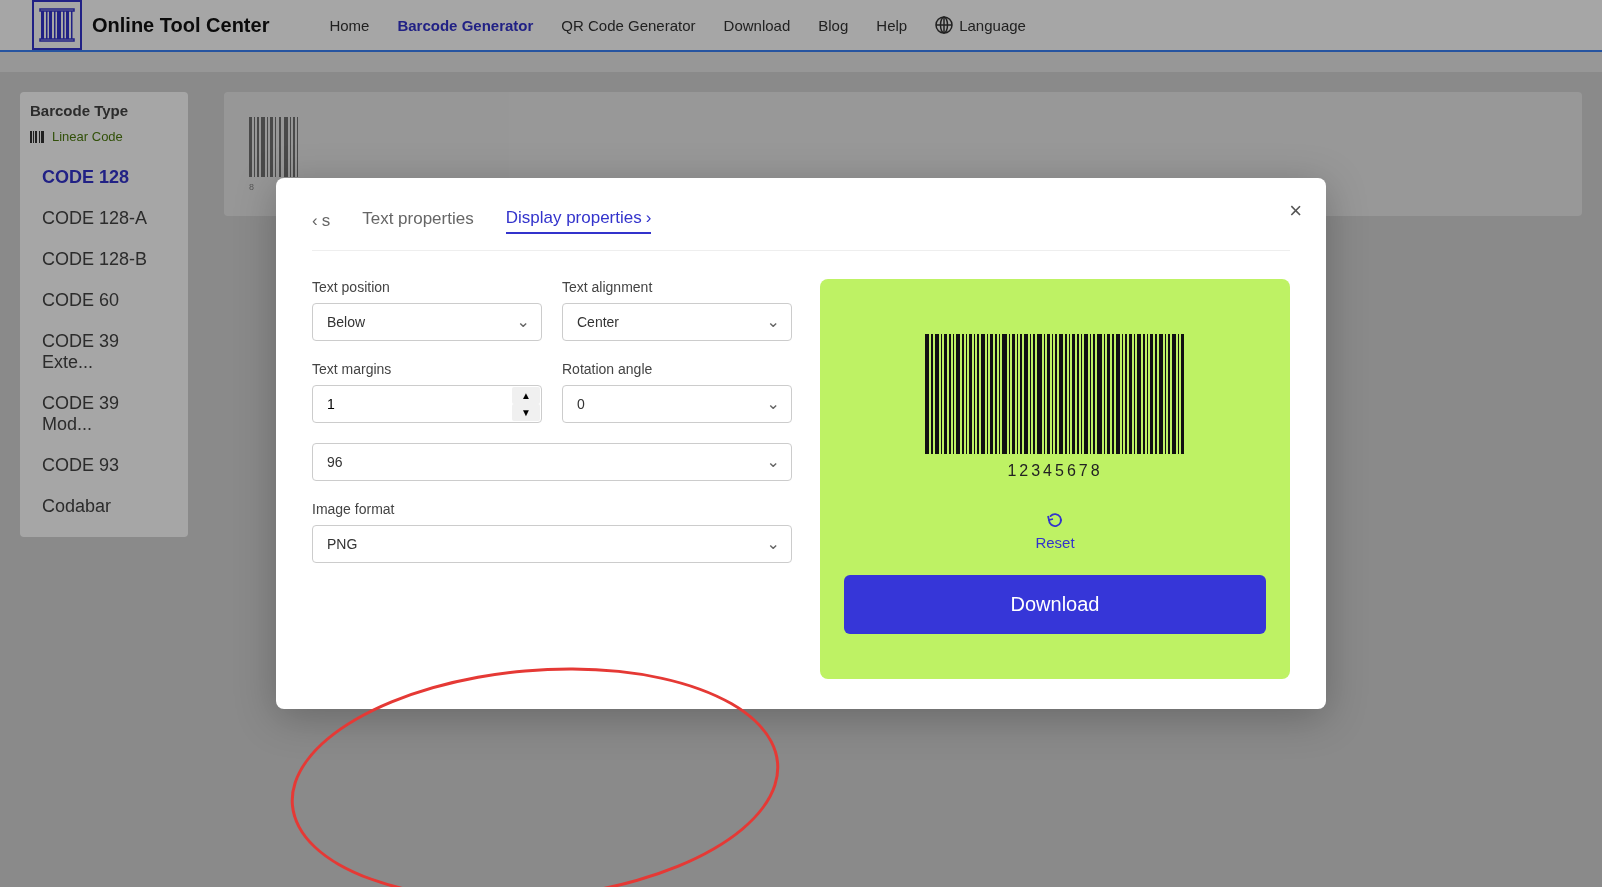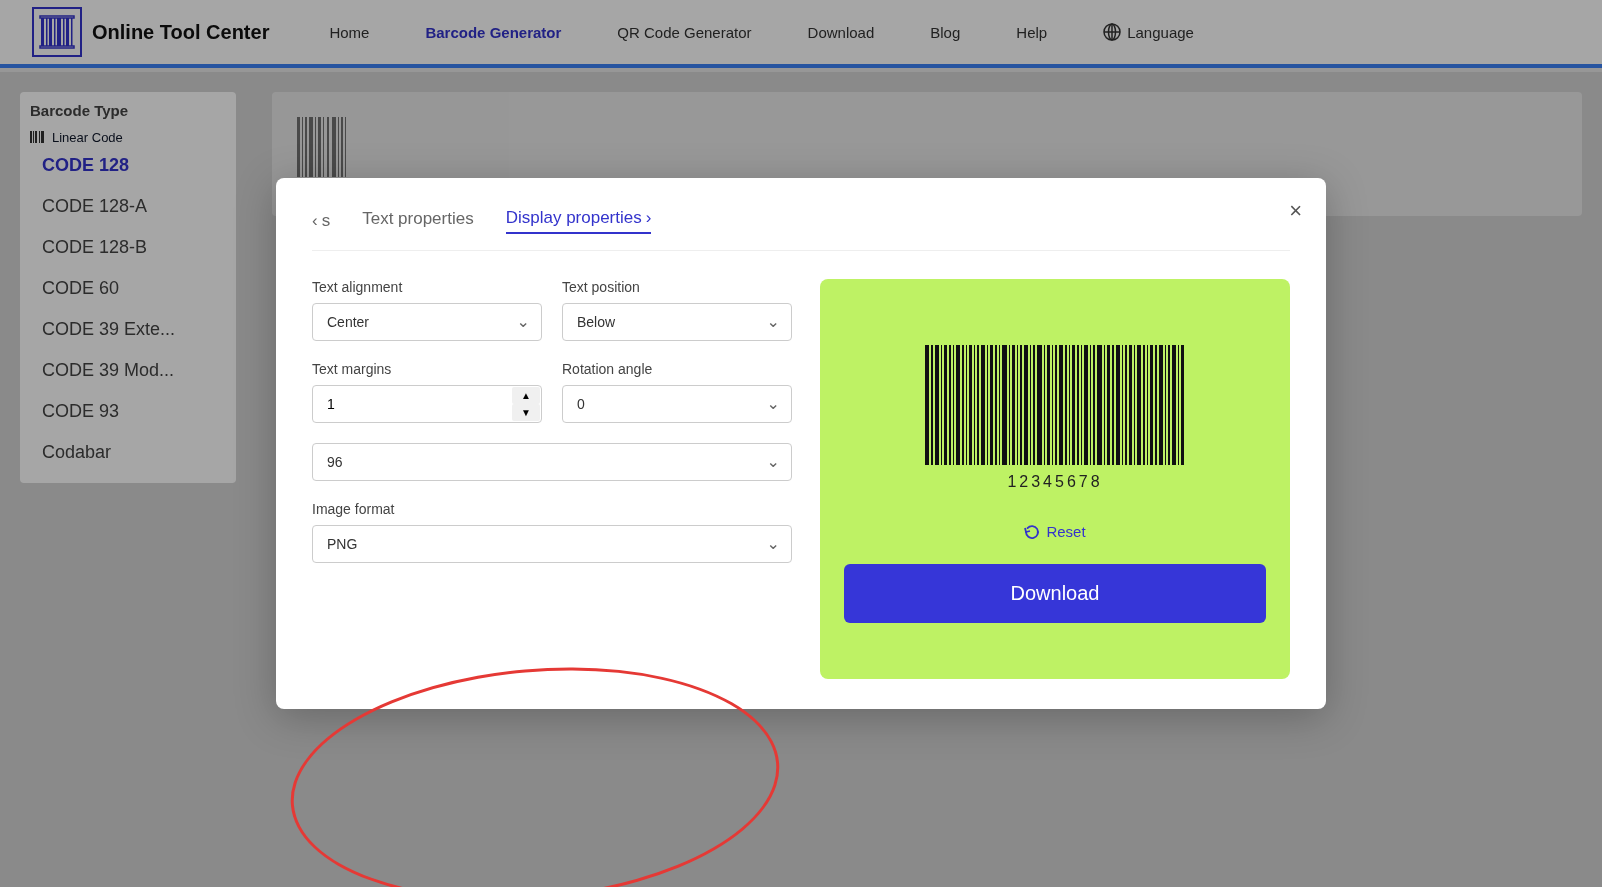--- a/index.html
+++ b/index.html
@@ -1,46 +1,46 @@
 <!DOCTYPE html>
 <html><head>
   <meta charset="utf-8">
   <style>
     * { box-sizing: border-box; margin: 0; padding: 0; }
     body { font-family: Arial, sans-serif; background: #e8e8e8; width: 1602px; height: 887px; overflow: hidden; position: relative; }
 
     
     .navbar {
       background: white;
-      height: 68px;
+      height: 52px;
       display: flex;
       align-items: center;
       padding: 0 32px;
-      border-bottom: 4px solid #3b82f6;
+      border-bottom: 2px solid #3b82f6;
       position: relative;
       z-index: 1;
     }
     .logo-area {
       display: flex;
       align-items: center;
       gap: 10px;
       margin-right: 60px;
     }
     .logo-icon {
       width: 50px;
       height: 50px;
       border: 2px solid #3333cc;
       display: flex;
       align-items: center;
       justify-content: center;
       font-size: 22px;
       color: #3333cc;
     }
     .logo-text { font-size: 20px; font-weight: bold; color: #111; }
-    .nav-links { display: flex; align-items: center; gap: 56px; flex: 1; }
+    .nav-links { display: flex; align-items: center; gap: 28px; flex: 1; }
     .nav-link { text-decoration: none; color: #333; font-size: 15px; }
     .nav-link.active { color: #3333cc; font-weight: bold; }
     .nav-link-lang { display: flex; align-items: center; gap: 6px; color: #333; font-size: 15px; cursor: pointer; }
 
     
     .page-bg {
       position: absolute;
       top: 72px;
       left: 0;
       right: 0;
@@ -209,37 +209,38 @@
     .reset-btn {
       display: flex;
       align-items: center;
       gap: 6px;
       color: #3333cc;
       background: none;
       border: none;
       cursor: pointer;
       font-size: 15px;
       margin-top: 20px;
+      flex-direction: column;
     }
 
     
     .download-btn {
       width: 100%;
       background: #3636d8;
       color: white;
       border: none;
       border-radius: 6px;
       padding: 18px;
       font-size: 20px;
       cursor: pointer;
       margin-top: 24px;
       font-weight: 500;
     }
     .bg-sidebar {
-      width: 216px;
+      width: 168px;
       background: white;
       padding: 10px;
       border-radius: 4px;
       margin-right: 20px;
     }
   </style>
 </head>
 <body>
 
 <div class="navbar">
@@ -276,21 +277,21 @@
       </svg>
       <span>Language</span>
     </span>
   </div>
 </div>
 
 <div class="page-bg">
   <div style="display:flex; padding: 20px; gap: 16px;">
     <div class="bg-sidebar">
       <div style="font-size:15px;font-weight:bold;color:#444;margin-bottom:10px;">Barcode Type</div>
-      <div style="display:flex;align-items:center;gap:6px;color:#0f172a;font-size:13px;margin-bottom:0;">
+      <div style="display:flex;gap:6px;color:#4d7c0f;font-size:13px;margin-bottom:12px;">
         <svg width="16" height="16" viewBox="0 0 16 16">
           <rect x="0" y="2" width="2" height="12" fill="#333"></rect>
           <rect x="3" y="2" width="1" height="12" fill="#333"></rect>
           <rect x="5" y="2" width="2" height="12" fill="#333"></rect>
           <rect x="9" y="2" width="1" height="12" fill="#333"></rect>
           <rect x="11" y="2" width="3" height="12" fill="#333"></rect>
         </svg>
         <span>Linear Code</span>
       </div>
       <ul class="sidebar-list">
@@ -343,36 +344,36 @@
         <span> ›</span>
       </span>
     </div>
 
     <div class="modal-body">
 
       <div class="form-section" style="position:relative;">
 
         <div class="form-row">
           <div class="form-group">
+            <label>Text position</label>
+            <div class="select-wrapper">
+              <select class="form-select">
+                <option>Below</option>
+                <option>Above</option>
+                <option>None</option>
+              </select>
+            </div>
+          </div>
+          <div class="form-group">
             <label>Text alignment</label>
             <div class="select-wrapper">
               <select class="form-select">
                 <option>Center</option>
                 <option>Left</option>
                 <option>Right</option>
-              </select>
-            </div>
-          </div>
-          <div class="form-group">
-            <label>Text position</label>
-            <div class="select-wrapper">
-              <select class="form-select">
-                <option>Below</option>
-                <option>Above</option>
-                <option>None</option>
               </select>
             </div>
           </div>
         </div>
 
         <div class="form-row">
           <div class="form-group">
             <label>Text margins</label>
             <div class="spinner-input">
               <input type="number" value="1" style="width: 100%; padding: 10px 36px 10px 14px; border: 1px solid rgb(204, 204, 204); border-radius: 4px; font-size: 14px;">

